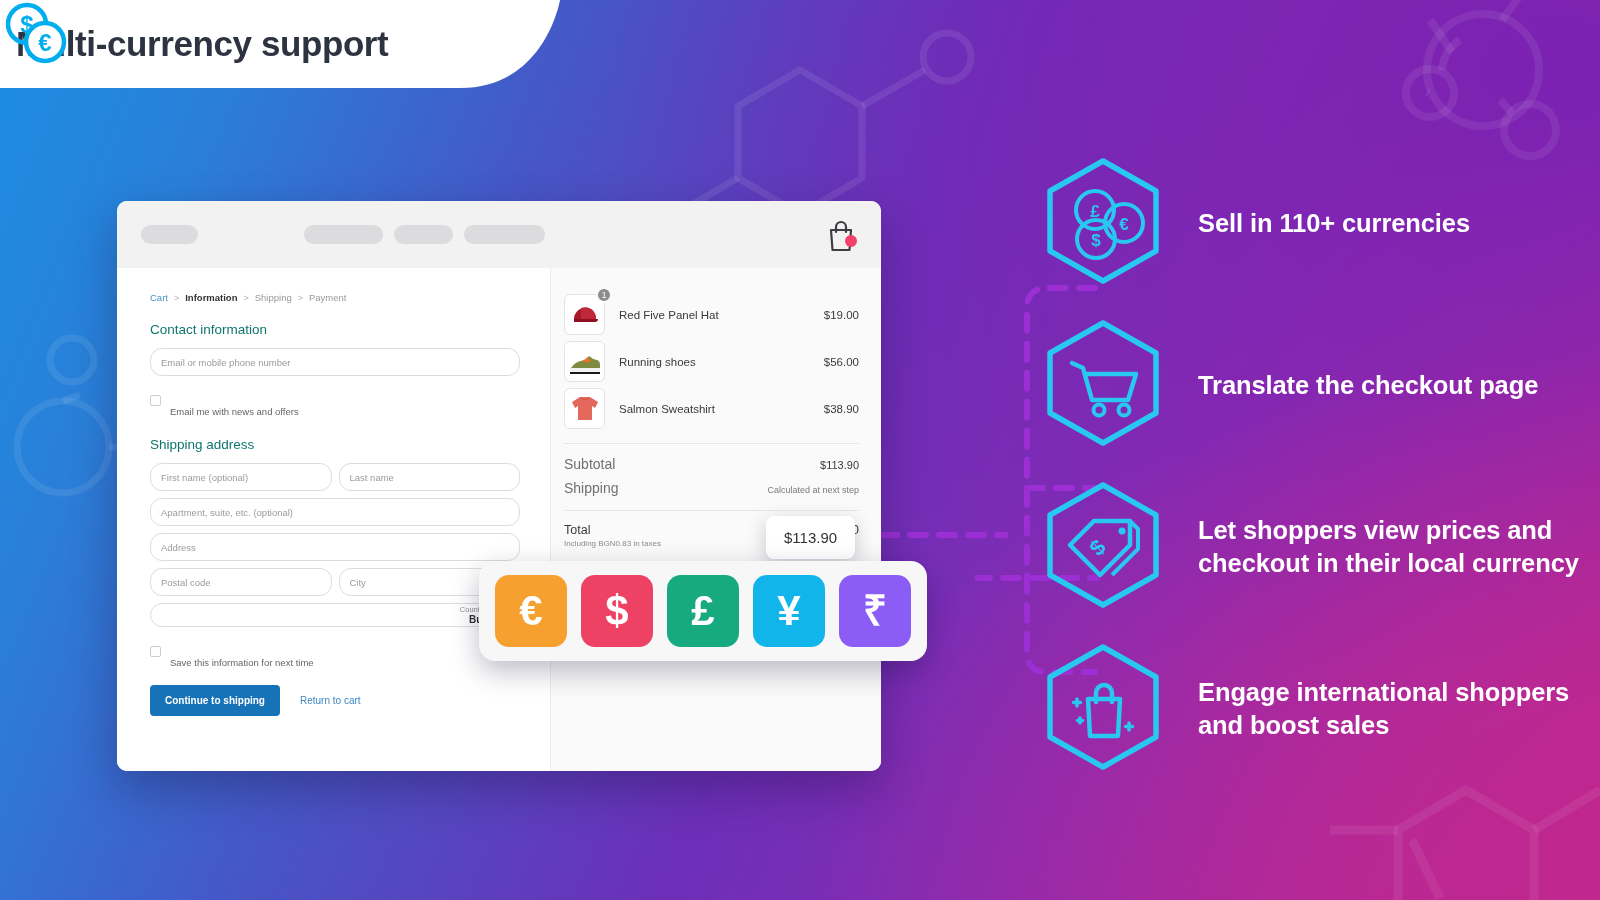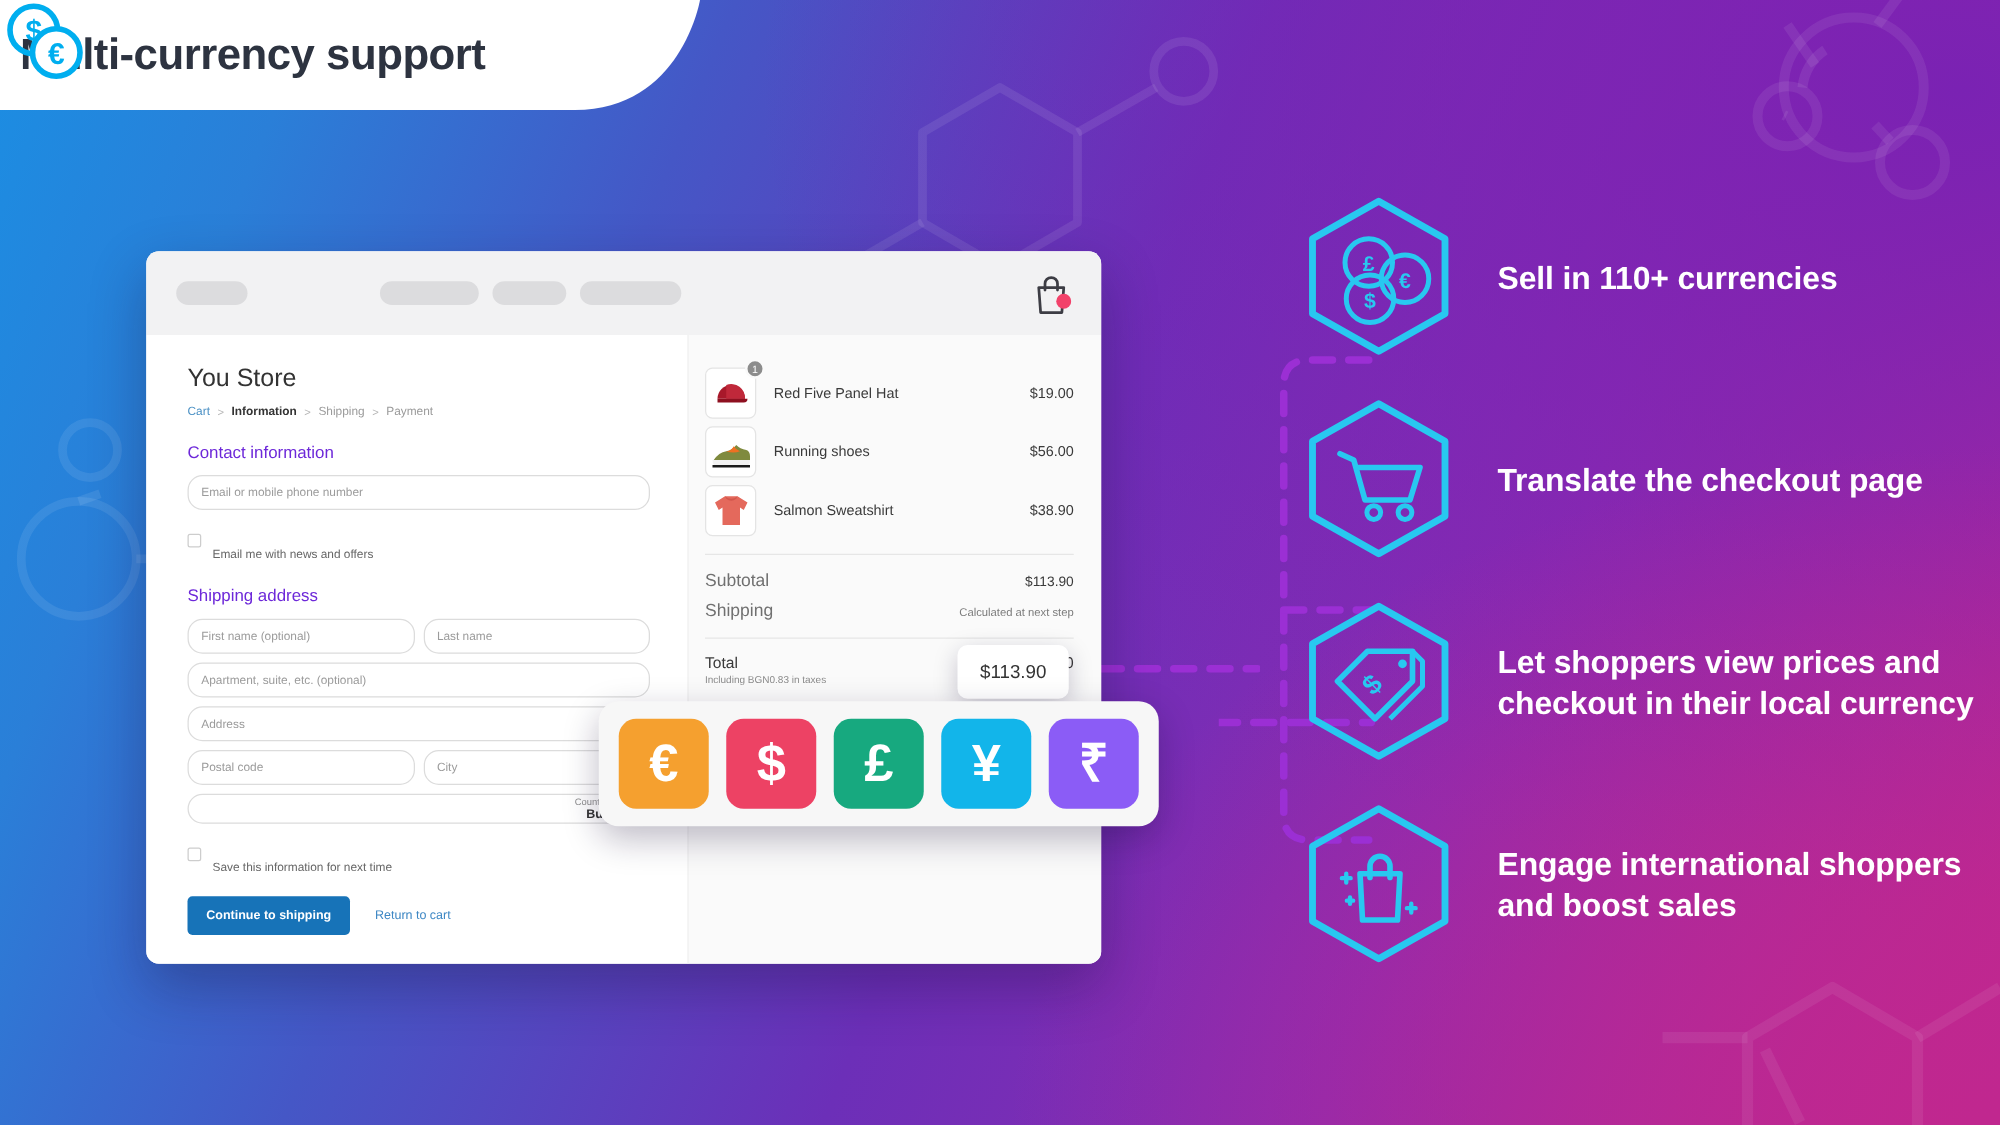--- a/index.html
+++ b/index.html
@@ -65,21 +65,21 @@
   }
   .ck-right { flex: 1; background: #fafafa; padding: 26px 22px 0 13px; }
 
   .store-name { font-size: 20px; color: #333; margin-bottom: 9px; font-weight: normal; }
   .crumbs { display: flex; align-items: center; gap: 6px; font-size: 9.5px; margin-bottom: 19px; }
   .crumbs .c-link { color: #4a90c4; }
   .crumbs .c-cur { color: #333; font-weight: bold; }
   .crumbs .c-next { color: #9a9a9a; }
   .crumbs .c-sep { color: #b5b5b5; font-size: 9px; }
 
-  .sec-title { font-size: 13.5px; color: #6d28d9; margin: 0 0 11px; font-weight: normal; }
+  .sec-title { font-size: 13.5px; color: #0f766e; margin: 0 0 11px; font-weight: normal; }
   .sec-title.ship { margin-top: 20px; }
 
   .field {
     height: 28px; border: 1px solid #dcdcdc; border-radius: 12px;
     background: #fff; font-size: 9.5px; color: #9b9b9b;
     display: flex; align-items: center; padding: 0 10px;
     margin-bottom: 7px;
   }
   .row2 { display: flex; gap: 7px; }
   .row2 .field { flex: 1; }
@@ -240,21 +240,20 @@
     <svg class="bag-icon" viewBox="0 0 32 34">
       <path d="M6 11 H26 L24.5 31 H7.5 Z" fill="none" stroke="#3d3d44" stroke-width="2.2" stroke-linejoin="round"></path>
       <path d="M11 13 V8 a5 5 0 0 1 10 0 V13" fill="none" stroke="#3d3d44" stroke-width="2.2" stroke-linecap="round"></path>
       <circle cx="26" cy="22" r="6" fill="#f2426a"></circle>
     </svg>
   </div>
 
   <div class="ck-body">
 
     <div class="ck-left">
-      <h1 class="store-name">You Store</h1>
 
       <div class="crumbs">
         <span class="c-link">Cart</span>
         <span class="c-sep">&gt;</span>
         <span class="c-cur">Information</span>
         <span class="c-sep">&gt;</span>
         <span class="c-next">Shipping</span>
         <span class="c-sep">&gt;</span>
         <span class="c-next">Payment</span>
       </div>

